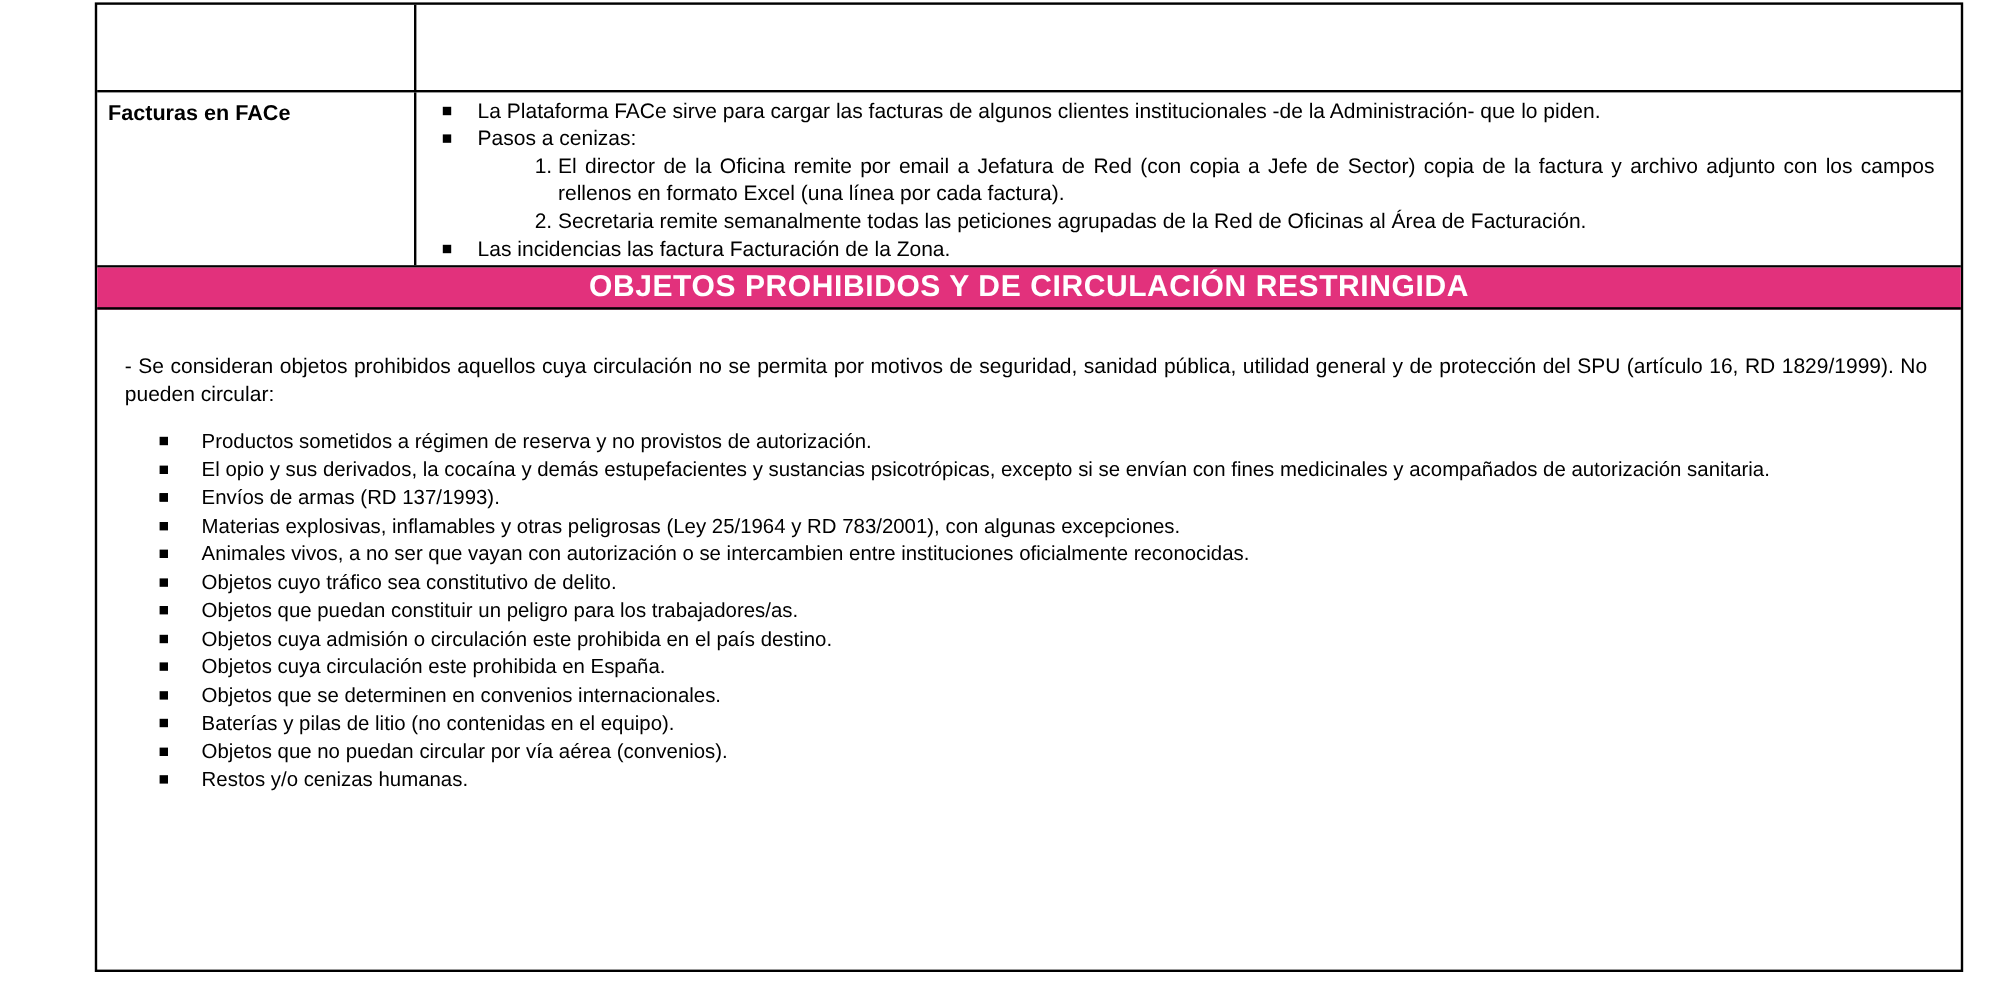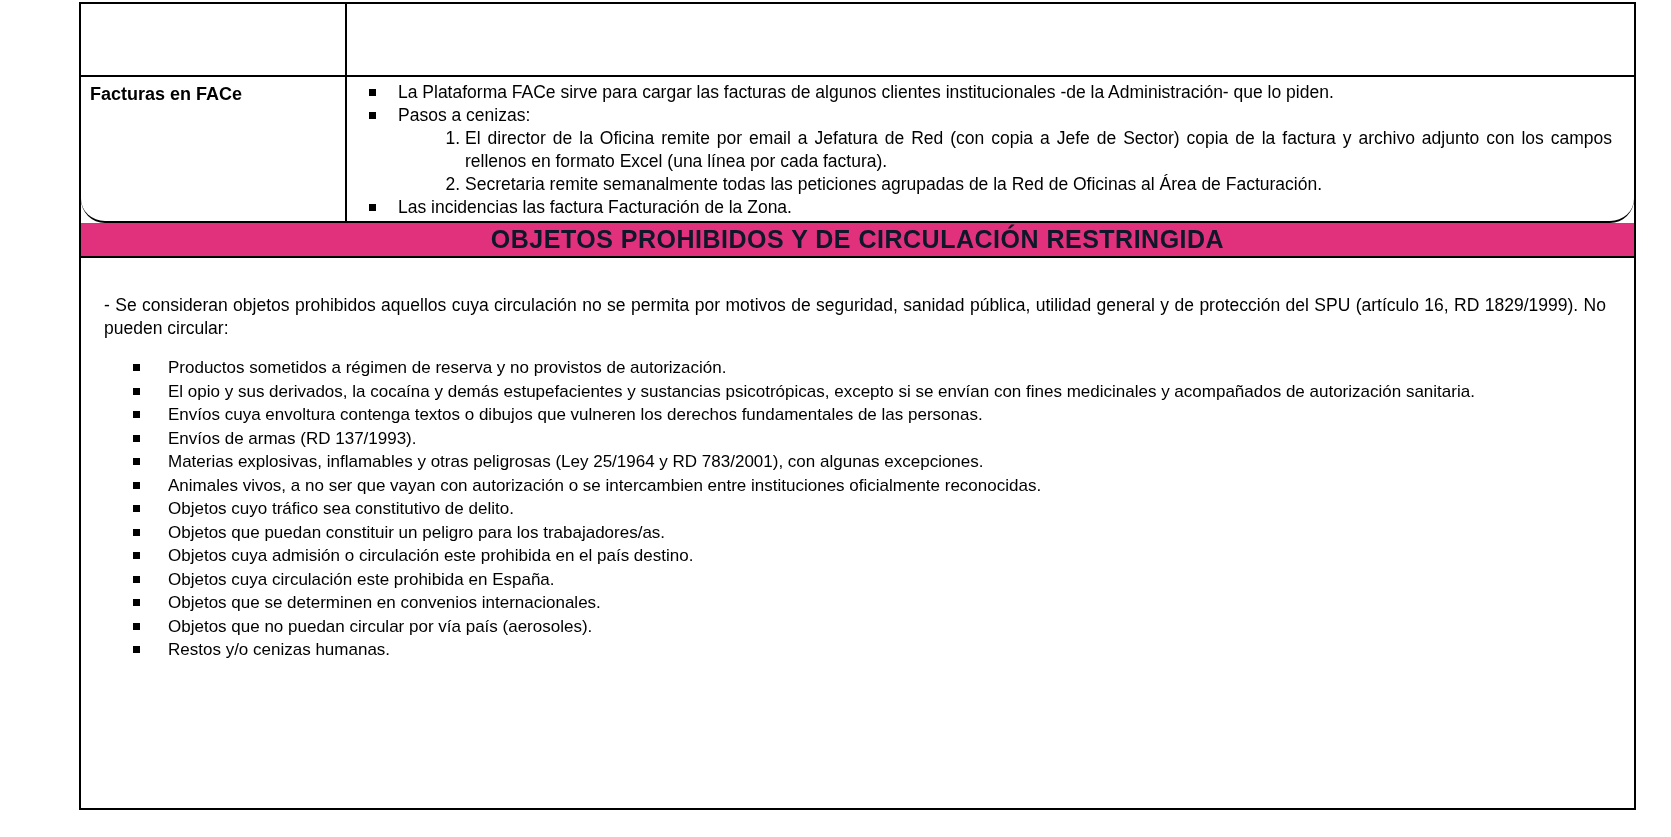--- a/index.html
+++ b/index.html
@@ -2,32 +2,32 @@
 <html><head>
 <meta charset="utf-8">
 <style>
   html,body{margin:0;padding:0;background:#ffffff;}
   .page{position:relative;width:1671px;height:837px;background:#ffffff;overflow:hidden;
         font-family:"Liberation Sans",sans-serif;color:#000;}
   .doc-table{position:absolute;left:79px;top:2px;width:1557px;height:808px;
              border:2px solid #000;box-sizing:border-box;display:flex;flex-direction:column;background:#fff;}
   .row{box-sizing:border-box;}
   .r1{height:73px;border-bottom:2px solid #000;display:flex;}
-  .r2{height:146px;border-bottom:2px solid #000;display:flex;border-radius:24px;}
+  .r2{height:146px;border-bottom:2px solid #000;display:flex;}
   .cell{box-sizing:border-box;}
   .cell.left{width:266px;border-right:2px solid #000;padding:6px 6px 0 9px;}
   .cell.right{flex:1;padding-top:4px;}
   .row-label{font-weight:bold;font-size:18px;line-height:23px;}
   .bl{position:relative;padding-left:51px;padding-right:12px;font-size:17.5px;line-height:23px;}
   .bl .sq{position:absolute;left:22px;top:8px;width:7px;height:7px;background:#000;}
   .steps{margin:0;padding-left:118px;font-size:17.5px;line-height:23px;}
   .steps li{text-align:justify;padding-right:22px;}
   .banner{height:35px;background:#E2317C;border-bottom:2px solid #000;
           display:flex;align-items:center;justify-content:center;}
-  .banner-title{color:#0f172a;font-weight:bold;font-size:25px;letter-spacing:0.5px;white-space:nowrap;}
+  .banner-title{color:#ffffff;font-weight:bold;font-size:25px;letter-spacing:0.5px;white-space:nowrap;}
   .big{flex:1;padding:20px 12px 0 7px;}
   .intro{margin:16px;font-size:17.5px;line-height:23px;text-align:justify;}
   .plist{margin-top:7px;}
   .bl2{position:relative;padding-left:80px;padding-right:16px;font-size:17px;
        line-height:23.5px;text-align:justify;}
   .bl2 .sq{position:absolute;left:45px;top:8px;width:7px;height:7px;background:#000;}
 </style>
 </head>
 <body>
 
@@ -64,29 +64,29 @@
 
     <div class="row banner">
       <div class="banner-title">OBJETOS PROHIBIDOS Y DE CIRCULACIÓN RESTRINGIDA</div>
     </div>
 
     <div class="row big">
       <p class="intro">- Se consideran objetos prohibidos aquellos cuya circulación no se permita por motivos de seguridad, sanidad pública, utilidad general y de protección del SPU (artículo 16, RD 1829/1999). No pueden circular:</p>
       <div class="plist">
         <div class="bl2"><span class="sq"></span><span>Productos sometidos a régimen de reserva y no provistos de autorización.</span></div>
         <div class="bl2"><span class="sq"></span><span>El opio y sus derivados, la cocaína y demás estupefacientes y sustancias psicotrópicas, excepto si se envían con fines medicinales y acompañados de autorización sanitaria.</span></div>
-        <div class="bl2"><span class="sq"></span><span>Envíos cuya envoltura contenga textos o dibujos que vulneren los derechos fundamentales de las personas.</span></div>
+        <div class="bl2"><span class="sq"></span></div>
         <div class="bl2"><span class="sq"></span><span>Envíos de armas (RD 137/1993).</span></div>
         <div class="bl2"><span class="sq"></span><span>Materias explosivas, inflamables y otras peligrosas (Ley 25/1964 y RD 783/2001), con algunas excepciones.</span></div>
         <div class="bl2"><span class="sq"></span><span>Animales vivos, a no ser que vayan con autorización o se intercambien entre instituciones oficialmente reconocidas.</span></div>
         <div class="bl2"><span class="sq"></span><span>Objetos cuyo tráfico sea constitutivo de delito.</span></div>
         <div class="bl2"><span class="sq"></span><span>Objetos que puedan constituir un peligro para los trabajadores/as.</span></div>
         <div class="bl2"><span class="sq"></span><span>Objetos cuya admisión o circulación este prohibida en el país destino.</span></div>
         <div class="bl2"><span class="sq"></span><span>Objetos cuya circulación este prohibida en España.</span></div>
         <div class="bl2"><span class="sq"></span><span>Objetos que se determinen en convenios internacionales.</span></div>
-        <div class="bl2"><span class="sq"></span></div>
-        <div class="bl2"><span class="sq"></span><span>Objetos que no puedan circular por vía país (aerosoles).</span></div>
+        <div class="bl2"><span class="sq"></span><span>Baterías y pilas de litio (no contenidas en el equipo).</span></div>
+        <div class="bl2"><span class="sq"></span><span>Objetos que no puedan circular por vía aérea (convenios).</span></div>
         <div class="bl2"><span class="sq"></span><span>Restos y/o cenizas humanas.</span></div>
       </div>
     </div>
 
   </div>
 </div>
 
 </body></html>

